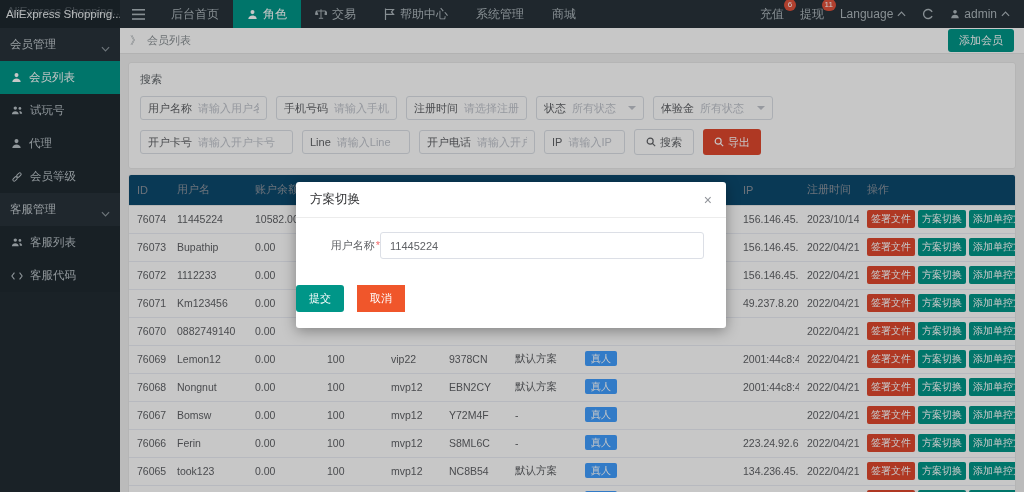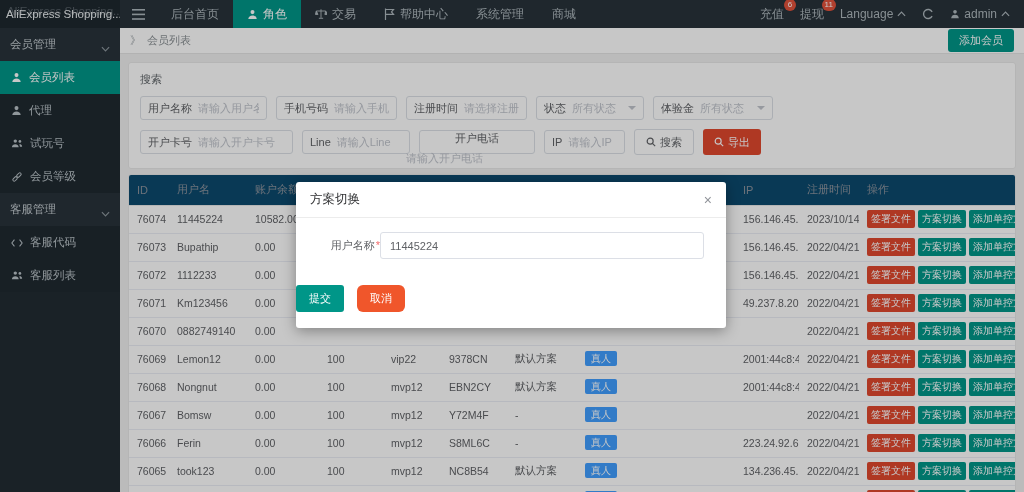--- a/index.html
+++ b/index.html
@@ -57,21 +57,21 @@
   .modal-head { display:flex; align-items:center; justify-content:space-between; padding:9px 14px; border-bottom:1px solid #ececec; font-size:12.5px; color:#303133; }
   .modal-close { color:#909399; font-size:14px; cursor:pointer; line-height:1; }
   .modal-body { padding:14px 22px 2px; }
   .mrow { display:flex; align-items:center; margin-bottom:13px; }
   .mlabel { width:62px; text-align:right; font-size:11px; color:#606266; white-space:nowrap; flex-shrink:0; }
   .req { color:#f56c6c; margin-left:1px; }
   .minput { flex:1; border:1px solid #dcdfe6; border-radius:3px; height:27px; padding:0 9px; font-size:11px; color:#606266; font-family:inherit; outline:none; }
   .mselect { flex:1; border:1px solid #dcdfe6; border-radius:3px; height:27px; display:flex; align-items:center; justify-content:space-between; padding:0 9px; font-size:11px; color:#606266; cursor:pointer; }
   .modal-foot { display:flex; justify-content:flex-start; gap:13px; padding:11px 0 16px; }
   .btn-submit { background:#009688; color:#fff; border:none; border-radius:3px; font-size:11px; padding:6px 13px; cursor:pointer; }
-  .btn-cancel { background:#f0562b; color:#fff; border:none; border-radius:6px; font-size:11px; padding:6px 13px; cursor:pointer; }
+  .btn-cancel { background:#f0562b; color:#fff; border:none; border-radius:0; font-size:11px; padding:6px 13px; cursor:pointer; }
 
   svg { display:block; }
 </style>
 </head>
 <body>
 
 <header class="navbar">
   <div class="logo">AliExpress Shopping...</div>
   <div class="nav-burger">
     <svg width="13" height="11" viewBox="0 0 13 11">
@@ -182,82 +182,82 @@
           <g fill="#fff">
             <circle cx="6" cy="3.4" r="2.2"></circle>
             <path d="M1.4 11c.2-2.6 2.1-4 4.6-4s4.4 1.4 4.6 4z"></path>
           </g>
         </svg>
       </span>
     <span>会员列表</span>
   </div>
   <div class="sitem">
     <span class="icon">
-        <svg width="11" height="11" viewBox="0 0 12 12">
-          <g fill="#b9c2c7">
-            <circle cx="6" cy="3.4" r="2.2"></circle>
-            <path d="M1.4 11c.2-2.6 2.1-4 4.6-4s4.4 1.4 4.6 4z"></path>
-          </g>
-        </svg>
-      </span>
-    <span>代理</span>
-  </div>
-  <div class="sitem">
-    <span class="icon">
         <svg width="12" height="11" viewBox="0 0 14 12">
           <g fill="#b9c2c7">
             <circle cx="5" cy="3.2" r="2"></circle>
             <path d="M1 10.5c.2-2.3 1.8-3.5 4-3.5s3.8 1.2 4 3.5z"></path>
             <circle cx="10.4" cy="3.6" r="1.6"></circle>
             <path d="M9.8 6.6c1.8.1 3 1.2 3.2 3.1h-2.6"></path>
           </g>
         </svg>
       </span>
     <span>试玩号</span>
   </div>
   <div class="sitem">
     <span class="icon">
+        <svg width="11" height="11" viewBox="0 0 12 12">
+          <g fill="#b9c2c7">
+            <circle cx="6" cy="3.4" r="2.2"></circle>
+            <path d="M1.4 11c.2-2.6 2.1-4 4.6-4s4.4 1.4 4.6 4z"></path>
+          </g>
+        </svg>
+      </span>
+    <span>代理</span>
+  </div>
+  <div class="sitem">
+    <span class="icon">
         <svg width="12" height="12" viewBox="0 0 14 14" fill="none" stroke="#b9c2c7" stroke-width="1.2">
           <g transform="rotate(-45 7 7)">
             <rect x="0.8" y="5.4" width="6" height="3.2" rx="1.6"></rect>
             <rect x="7.2" y="5.4" width="6" height="3.2" rx="1.6"></rect>
           </g>
         </svg>
       </span>
     <span>会员等级</span>
   </div>
   <div class="sgroup">
     <span>客服管理</span>
     <span class="icon">
         <svg width="9" height="6" viewBox="0 0 10 6" fill="none" stroke="#8d979d" stroke-width="1.3">
           <polyline points="1,1 5,5 9,1"></polyline>
         </svg>
       </span>
-  </div>
-  <div class="sitem">
-    <span class="icon">
-        <svg width="12" height="10" viewBox="0 0 14 10" fill="none" stroke="#b9c2c7" stroke-width="1.2">
-          <polyline points="4,1 1,5 4,9"></polyline>
-          <polyline points="10,1 13,5 10,9"></polyline>
-        </svg>
-      </span>
-    <span>客服代码</span>
   </div>
   <div class="sitem">
     <span class="icon">
         <svg width="12" height="11" viewBox="0 0 14 12">
           <g fill="#b9c2c7">
             <circle cx="5" cy="3.2" r="2"></circle>
             <path d="M1 10.5c.2-2.3 1.8-3.5 4-3.5s3.8 1.2 4 3.5z"></path>
             <circle cx="10.4" cy="3.6" r="1.6"></circle>
             <path d="M9.8 6.6c1.8.1 3 1.2 3.2 3.1h-2.6"></path>
           </g>
         </svg>
       </span>
     <span>客服列表</span>
+  </div>
+  <div class="sitem">
+    <span class="icon">
+        <svg width="12" height="10" viewBox="0 0 14 10" fill="none" stroke="#b9c2c7" stroke-width="1.2">
+          <polyline points="4,1 1,5 4,9"></polyline>
+          <polyline points="10,1 13,5 10,9"></polyline>
+        </svg>
+      </span>
+    <span>客服代码</span>
   </div>
 </aside>
 
 <div class="main">
   <div class="breadcrumb-bar">
     <span class="bc-arrow">》</span>
     <span>会员列表</span>
     <button class="add-btn">添加会员</button>
   </div>
 
@@ -291,21 +291,21 @@
       <div class="frow">
         <div class="fwrap">
             <div class="fgroup" style="width: 153px;">
               <span class="flabel">开户卡号</span>
               <input class="finput" placeholder="请输入开户卡号" style="">
             </div>
             <div class="fgroup" style="width: 108px; align-items: center;">
               <span class="flabel">Line</span>
               <input class="finput" placeholder="请输入Line" style="">
             </div>
-            <div class="fgroup" style="width: 116px; flex-direction: column;">
+            <div class="fgroup" style="width: 116px;">
               <span class="flabel">开户电话</span>
               <input class="finput" placeholder="请输入开户电话" style="">
             </div>
             <div class="fgroup" style="width: 81px;">
               <span class="flabel">IP</span>
               <input class="finput" placeholder="请输入IP" style="">
             </div>
           </div>
         <button class="btn-search">
           <span class="icon">

